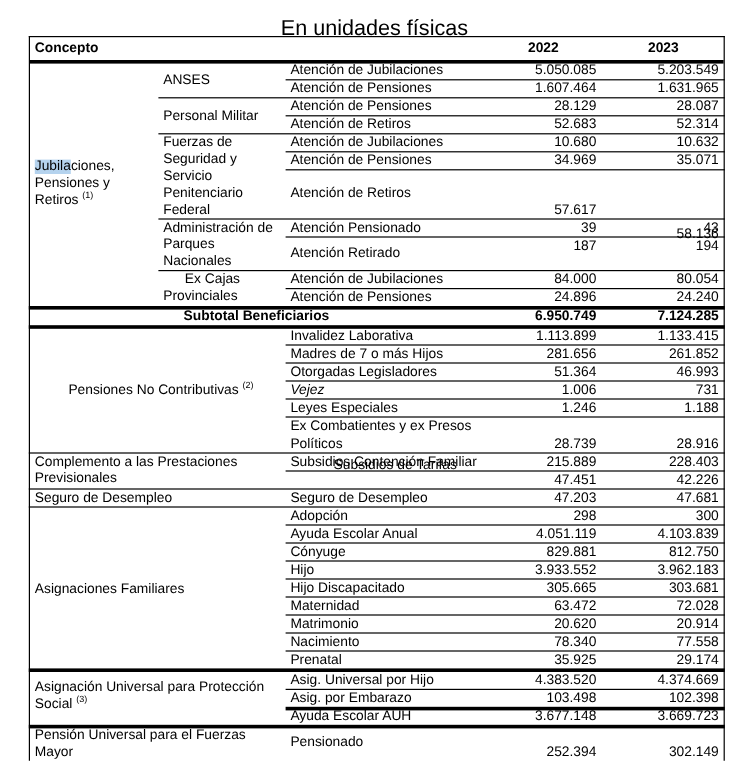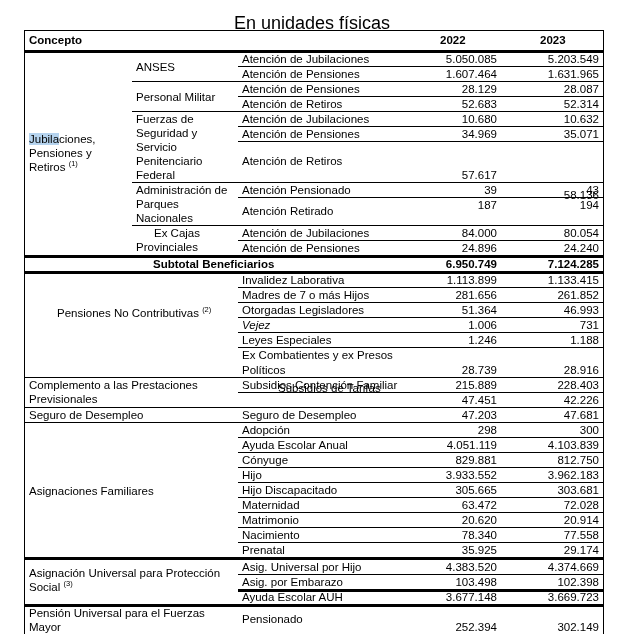--- a/index.html
+++ b/index.html
@@ -99,21 +99,21 @@
   <div class="abs num" style="left:500px;width:99px;top:241px;">24.240</div>
   <div class="hline thick" style="left:24px;width:580px;top:255px;"></div>
 
   <div class="abs bold" style="left:153px;top:257px;">Subtotal Beneficiarios</div>
   <div class="abs num bold" style="left:400px;width:97px;top:257px;">6.950.749</div>
   <div class="abs num bold" style="left:500px;width:99px;top:257px;">7.124.285</div>
   <div class="hline thick" style="left:24px;width:580px;top:271px;"></div>
 </div>
 
 <div>
-  <div class="abs" style="left:29px;top:306px;padding-left:28px;"><span>Pensiones No Contributivas</span> <sup>(2)</sup></div>
+  <div class="abs" style="left:29px;top:318px;padding-left:28px;"><span>Pensiones No Contributivas</span> <sup>(2)</sup></div>
   <div class="abs" style="left:242px;top:273px;">Invalidez Laborativa</div>
   <div class="abs num" style="left:400px;width:97px;top:273px;">1.113.899</div>
   <div class="abs num" style="left:500px;width:99px;top:273px;">1.133.415</div>
   <div class="hline" style="left:238px;width:366px;top:287px;"></div>
   <div class="abs" style="left:242px;top:288px;">Madres de 7 o más Hijos</div>
   <div class="abs num" style="left:400px;width:97px;top:288px;">281.656</div>
   <div class="abs num" style="left:500px;width:99px;top:288px;">261.852</div>
   <div class="hline" style="left:238px;width:366px;top:302px;"></div>
   <div class="abs" style="left:242px;top:303px;">Otorgadas Legisladores</div>
   <div class="abs num" style="left:400px;width:97px;top:303px;">51.364</div>

